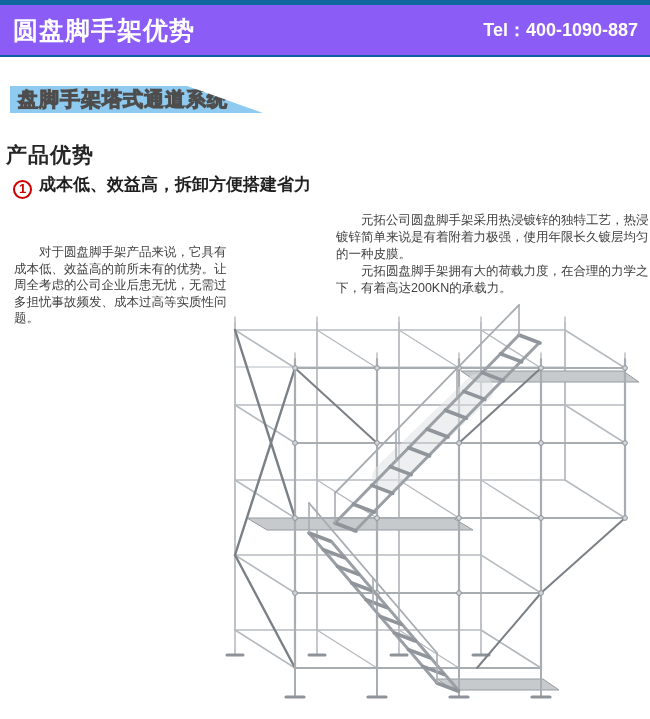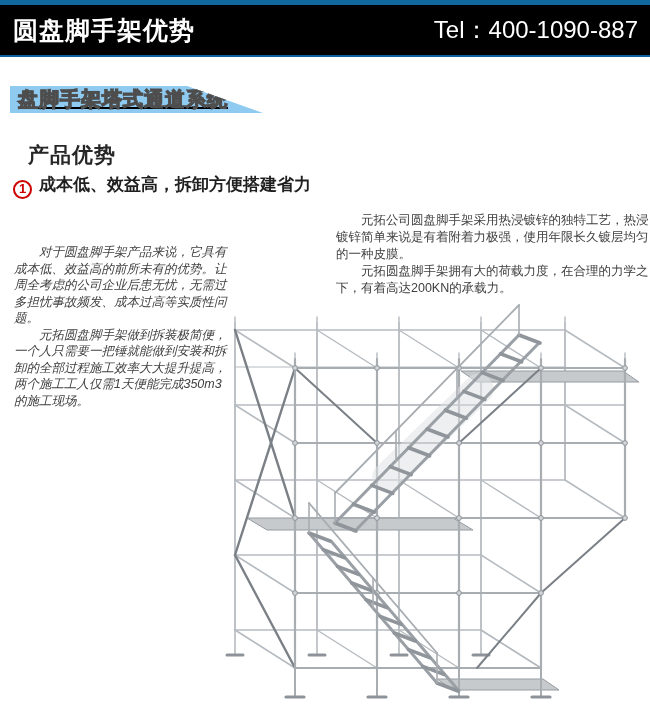--- a/index.html
+++ b/index.html
@@ -4,63 +4,63 @@
 <style>
   html,body{margin:0;padding:0;}
   body{
     width:650px;height:719px;position:relative;overflow:hidden;
     background:#ffffff;
     font-family:"Liberation Sans","DejaVu Sans",sans-serif;
   }
   
   .header{
     position:absolute;left:0;top:0;width:650px;height:57px;box-sizing:border-box;
-    background:#000000;border-top:5px solid #10689f;border-bottom:2px solid #0c5ea5;
+    background:#8b5cf6;border-top:5px solid #10689f;border-bottom:2px solid #0c5ea5;
     display:flex;align-items:center;justify-content:space-between;
     padding:0 12px 0 13px;
   }
   .header-title{color:#ffffff;font-size:25px;font-weight:bold;letter-spacing:1px;}
-  .header-tel{color:#ffffff;font-size:24px;font-weight:normal;letter-spacing:0px;}
+  .header-tel{color:#ffffff;font-size:18px;font-weight:bold;letter-spacing:0px;}
   
   .ribbon{
     position:absolute;left:10px;top:86px;width:253px;height:27px;
     background:#8fcbf0;
     clip-path:polygon(0 0,70% 0,100% 100%,0 100%);
-    display:flex;align-items:center;text-decoration:underline;
+    display:flex;align-items:center;
   }
   .ribbon-label{
     padding-left:8px;font-size:20px;font-weight:bold;color:#ffffff;
     -webkit-text-stroke:1px #4d4d4d;
     text-shadow:0 0 1px #4d4d4d;
     letter-spacing:1px;white-space:nowrap;
   }
   
   .section-title{
-    position:absolute;left:28px;top:141px;
+    position:absolute;left:6px;top:141px;
     font-size:21px;font-weight:bold;color:#262626;letter-spacing:1px;
   }
   
   .adv-head{position:absolute;font-weight:bold;color:#1f1f1f;}
   .adv-head .line{line-height:26px;font-size:17px;white-space:nowrap;}
   .adv1-head{left:13px;top:172px;width:340px;}
   .adv2-head{left:346px;top:155px;width:300px;}
   .adv2-head .line{line-height:24px;font-size:16.5px;}
   .adv2-head .line2{padding-left:5px;}
   .adv3-head{left:13px;top:717px;width:320px;}
   .badge{
     display:inline-flex;align-items:center;justify-content:center;
     width:19px;height:19px;box-sizing:border-box;
     border:2px solid #cc0000;border-radius:50%;
     color:#cc0000;font-size:13px;font-weight:bold;
     margin-right:7px;vertical-align:-3px;
   }
   
   .col{position:absolute;color:#404040;font-size:12.5px;}
   .col p{margin:0;text-indent:2em;word-break:break-all;}
-  .col-left{left:14px;top:244px;width:214px;line-height:16.5px;font-style:italic;}
+  .col-left{left:14px;top:244px;width:214px;line-height:16.5px;}
   .col-right{left:336px;top:212px;width:316px;line-height:17px;}
   
   .scaffold-wrap{position:absolute;left:185px;top:283px;width:465px;height:436px;}
 </style>
 </head>
 <body>
 
 <div class="header">
   <div class="header-title">圆盘脚手架优势</div>
   <div class="header-tel">Tel：400-1090-887</div>
@@ -73,21 +73,20 @@
 <div class="section-title">产品优势</div>
 
 <div class="adv-head adv1-head">
   <div class="line">
     <span class="badge">1</span><span>成本低、效益高，拆卸方便搭建省力</span>
   </div>
 </div>
 
 <div class="col col-left">
   <p>对于圆盘脚手架产品来说，它具有成本低、效益高的前所未有的优势。让周全考虑的公司企业后患无忧，无需过多担忧事故频发、成本过高等实质性问题。</p>
-  <p>元拓圆盘脚手架做到拆装极简便，一个人只需要一把锤就能做到安装和拆卸的全部过程施工效率大大提升提高，两个施工工人仅需1天便能完成350m3的施工现场。</p>
 </div>
 
 <div class="adv-head adv2-head">
 </div>
 
 <div class="col col-right">
   <p>元拓公司圆盘脚手架采用热浸镀锌的独特工艺，热浸镀锌简单来说是有着附着力极强，使用年限长久镀层均匀的一种皮膜。</p>
   <p>元拓圆盘脚手架拥有大的荷载力度，在合理的力学之下，有着高达200KN的承载力。</p>
 </div>
 

